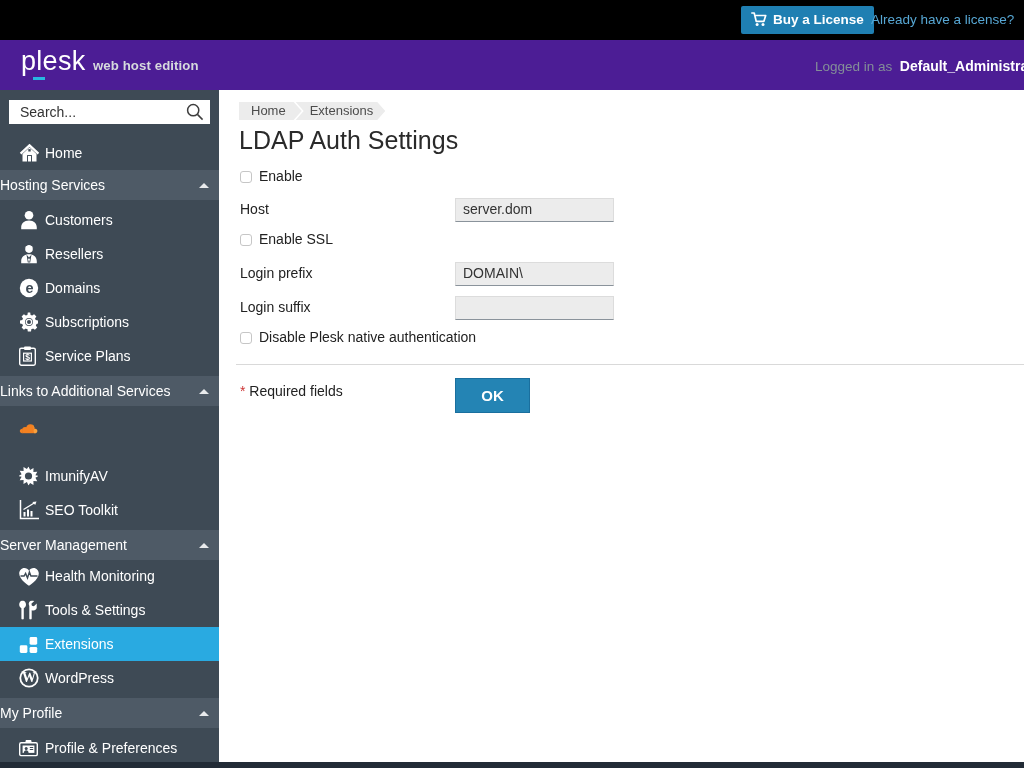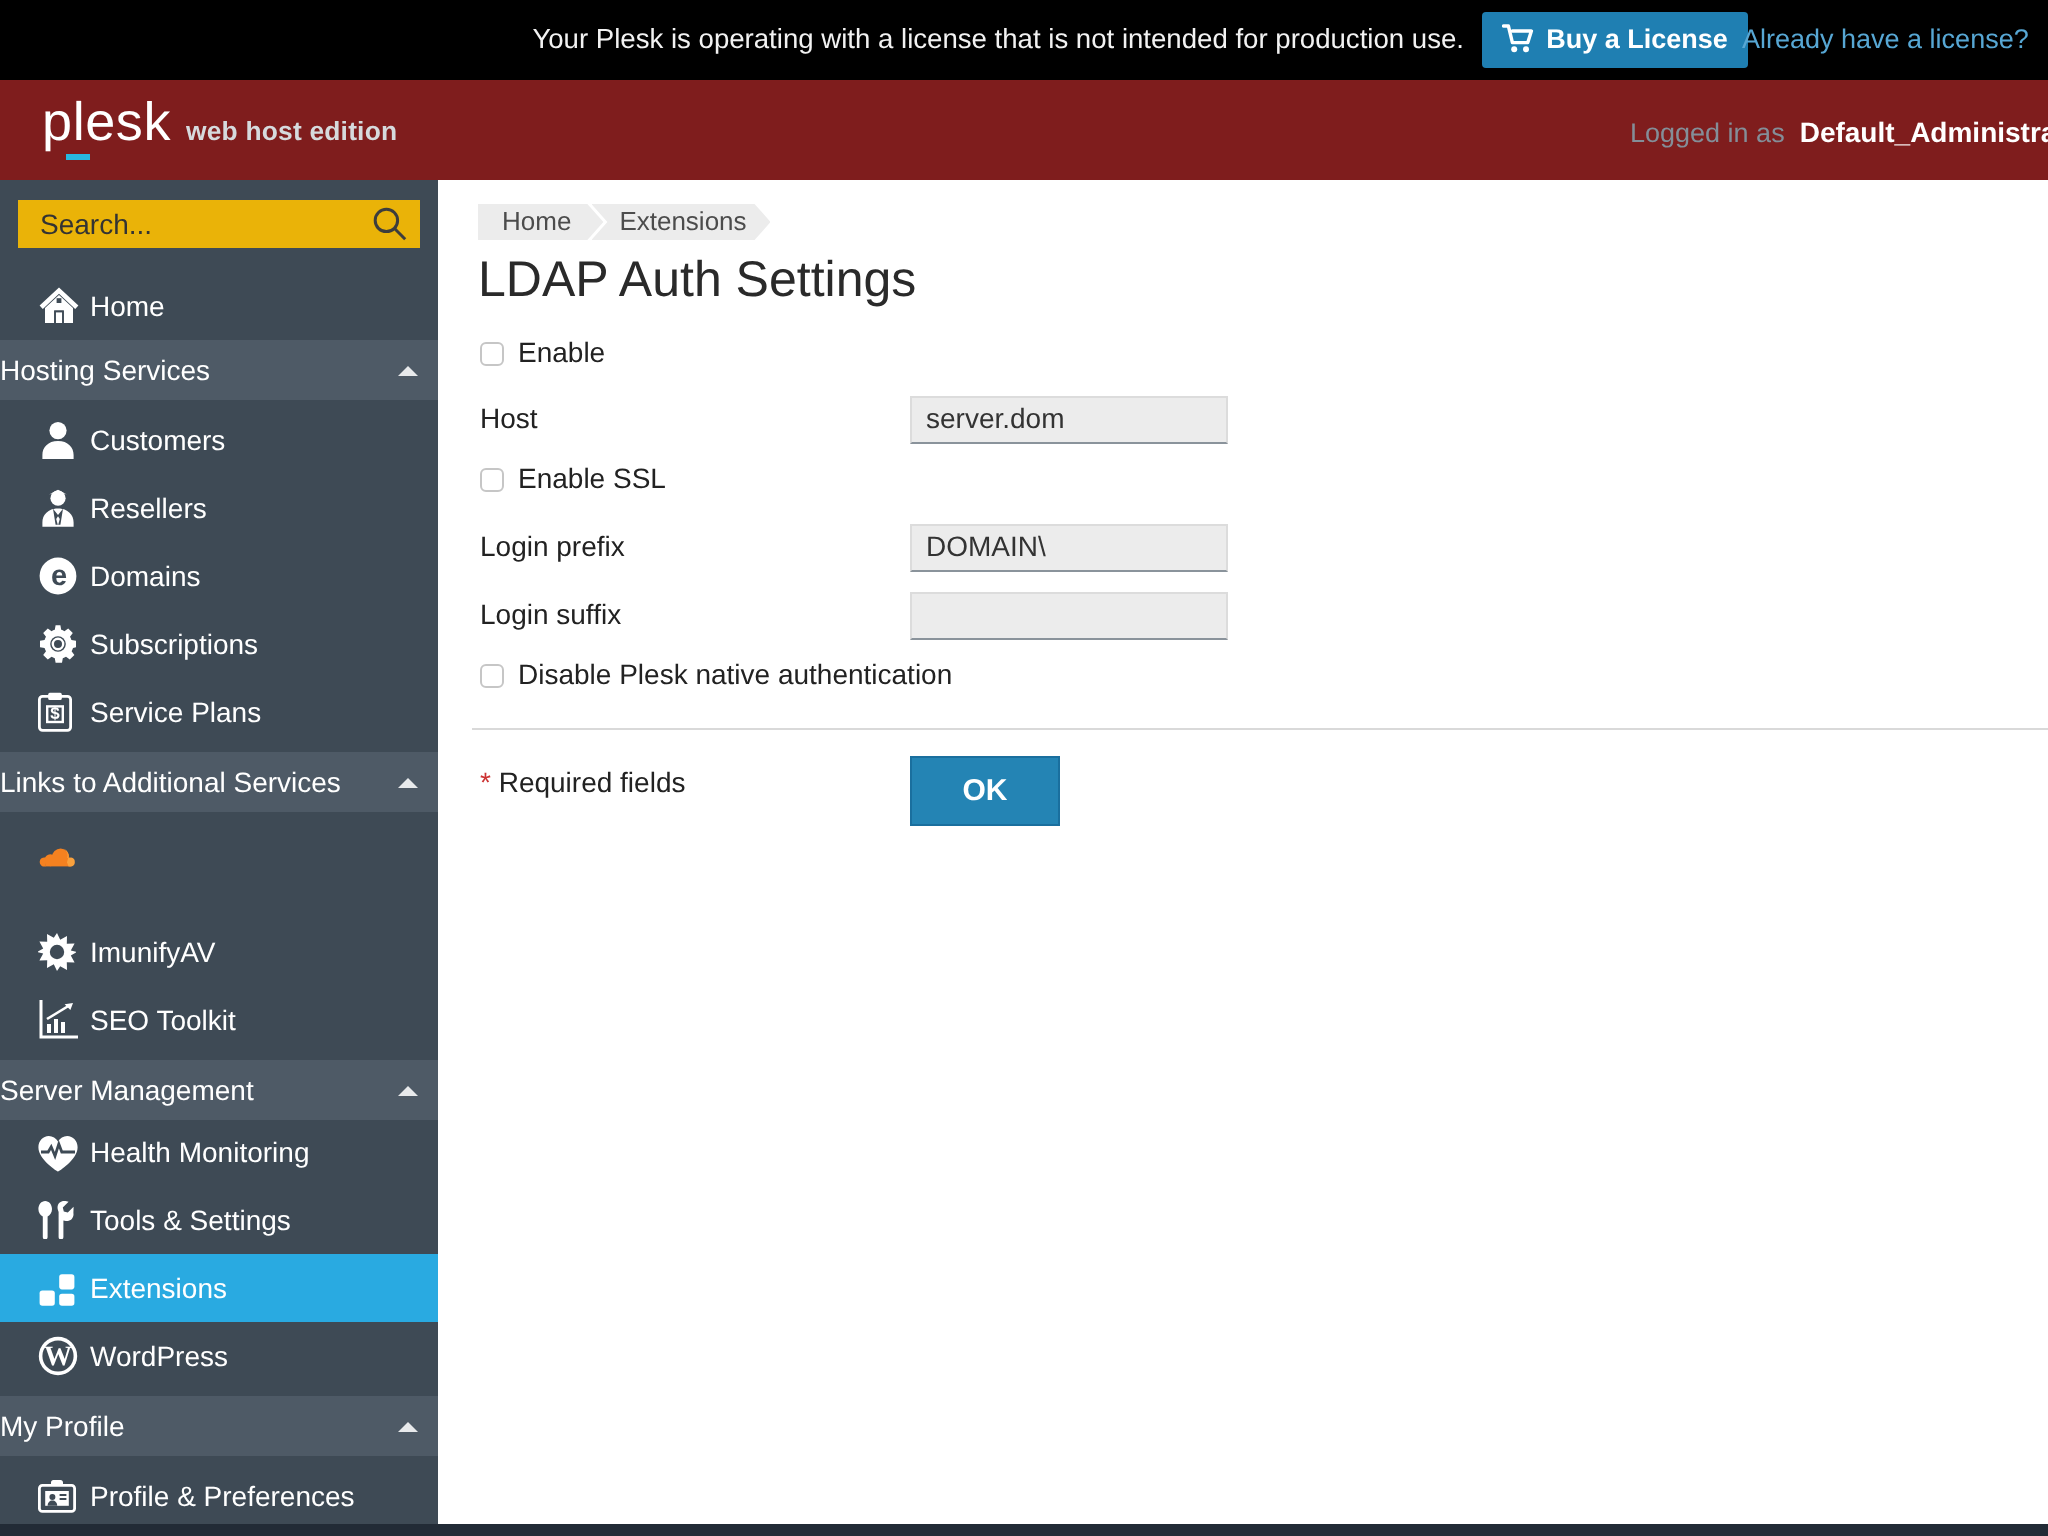--- a/index.html
+++ b/index.html
@@ -7,30 +7,30 @@
 body { font-family:"Liberation Sans", sans-serif; background:#fff; position:relative; }
 
 
 #licbar { position:absolute; left:0; top:0; width:1024px; height:40px; background:#000; }
 #licbar .msg { position:absolute; right:292px; top:12px; color:#f2f2f2; font-size:13.8px; white-space:nowrap; }
 #buybtn { position:absolute; left:741px; top:6px; width:133px; height:28px; background:#1f7fb2; border-radius:2px; color:#fff; font-size:13.5px; font-weight:bold; text-align:center; line-height:28px; }
 #buybtn svg { vertical-align:-3px; margin-right:6px; }
 #havelic { position:absolute; left:871px; top:12px; color:#57a7d4; font-size:13.5px; white-space:nowrap; }
 
 
-#hdr { position:absolute; left:0; top:40px; width:1024px; height:64px; background:#7f1d1d; }
+#hdr { position:absolute; left:0; top:40px; width:1024px; height:64px; background:#4c1d95; }
 #logo { position:absolute; left:21px; top:6px; color:#fff; font-size:27px; letter-spacing:0.3px; }
 #logodash { position:absolute; left:33px; top:37px; width:12px; height:3px; background:#28b8e0; }
 #edition { position:absolute; left:93px; top:18px; color:#d6dadd; font-size:13.2px; font-weight:bold; letter-spacing:0.1px; }
 #loggedin { position:absolute; left:815px; top:18px; font-size:13.5px; color:#848e98; white-space:nowrap; }
 #loggedin b { color:#fff; }
 
 
 #sidebar { position:absolute; left:0; top:90px; width:219px; height:678px; background:#3e4a55; color:#fff; }
-#searchbox { position:absolute; left:9px; top:10px; width:201px; height:24px; background:#eab308; }
+#searchbox { position:absolute; left:9px; top:10px; width:201px; height:24px; background:#ffffff; }
 #searchbox span { position:absolute; left:11px; top:4px; font-size:14px; color:#333; }
 #searchbox svg { position:absolute; right:6px; top:3px; }
 .item { position:relative; height:34px; line-height:34px; font-size:14px; white-space:nowrap; }
 .item .txt { position:absolute; left:45px; top:0; }
 .item svg { position:absolute; left:19px; top:50%; transform:translateY(-50%); }
 .band { height:30px; line-height:30px; background:#4e5a66; font-size:14px; padding-left:0; position:relative; }
 .band:after { content:""; position:absolute; right:10px; top:13px; width:0; height:0; border-left:5px solid transparent; border-right:5px solid transparent; border-bottom:5px solid #e8eaec; }
 .pad { height:3px; }
 .hl { background:#29aae1; }
 #servershield { height:50px; }
@@ -53,21 +53,20 @@
 .input { position:absolute; left:236px; width:159px; height:24px; background:#ececec; border:1px solid #dcdcdc; border-bottom:1px solid #8a939b; font-size:14px; color:#333; line-height:21px; padding-left:7px; }
 #sep { position:absolute; left:17px; top:274px; right:0; border-top:1px solid #d9d9d9; }
 #req { position:absolute; left:21px; top:293px; font-size:14px; color:#222; }
 #req .star { color:#c33; }
 #okbtn { position:absolute; left:236px; top:288px; width:75px; height:35px; background:#2484b4; border:1px solid #1a6f9e; color:#fff; font-weight:bold; font-size:15px; text-align:center; line-height:33px; }
 </style>
 </head>
 <body>
 
 <div id="licbar">
-  <div class="msg">Your Plesk is operating with a license that is not intended for production use.</div>
   <div id="buybtn"><svg width="16" height="15" viewBox="0 0 16 15">
         <path d="M0.8 1h2.4l2 8.3h7.7l1.8-5.8H5.2" fill="none" stroke="#fff" stroke-width="1.7" stroke-linecap="round" stroke-linejoin="round"></path>
         <circle cx="6.1" cy="12.6" r="1.5" fill="#fff"></circle>
         <circle cx="12" cy="12.6" r="1.5" fill="#fff"></circle>
       </svg>Buy a License</div>
   <div id="havelic">Already have a license?</div>
 </div>
 
 <div id="hdr">
   <div id="logo">plesk</div>

